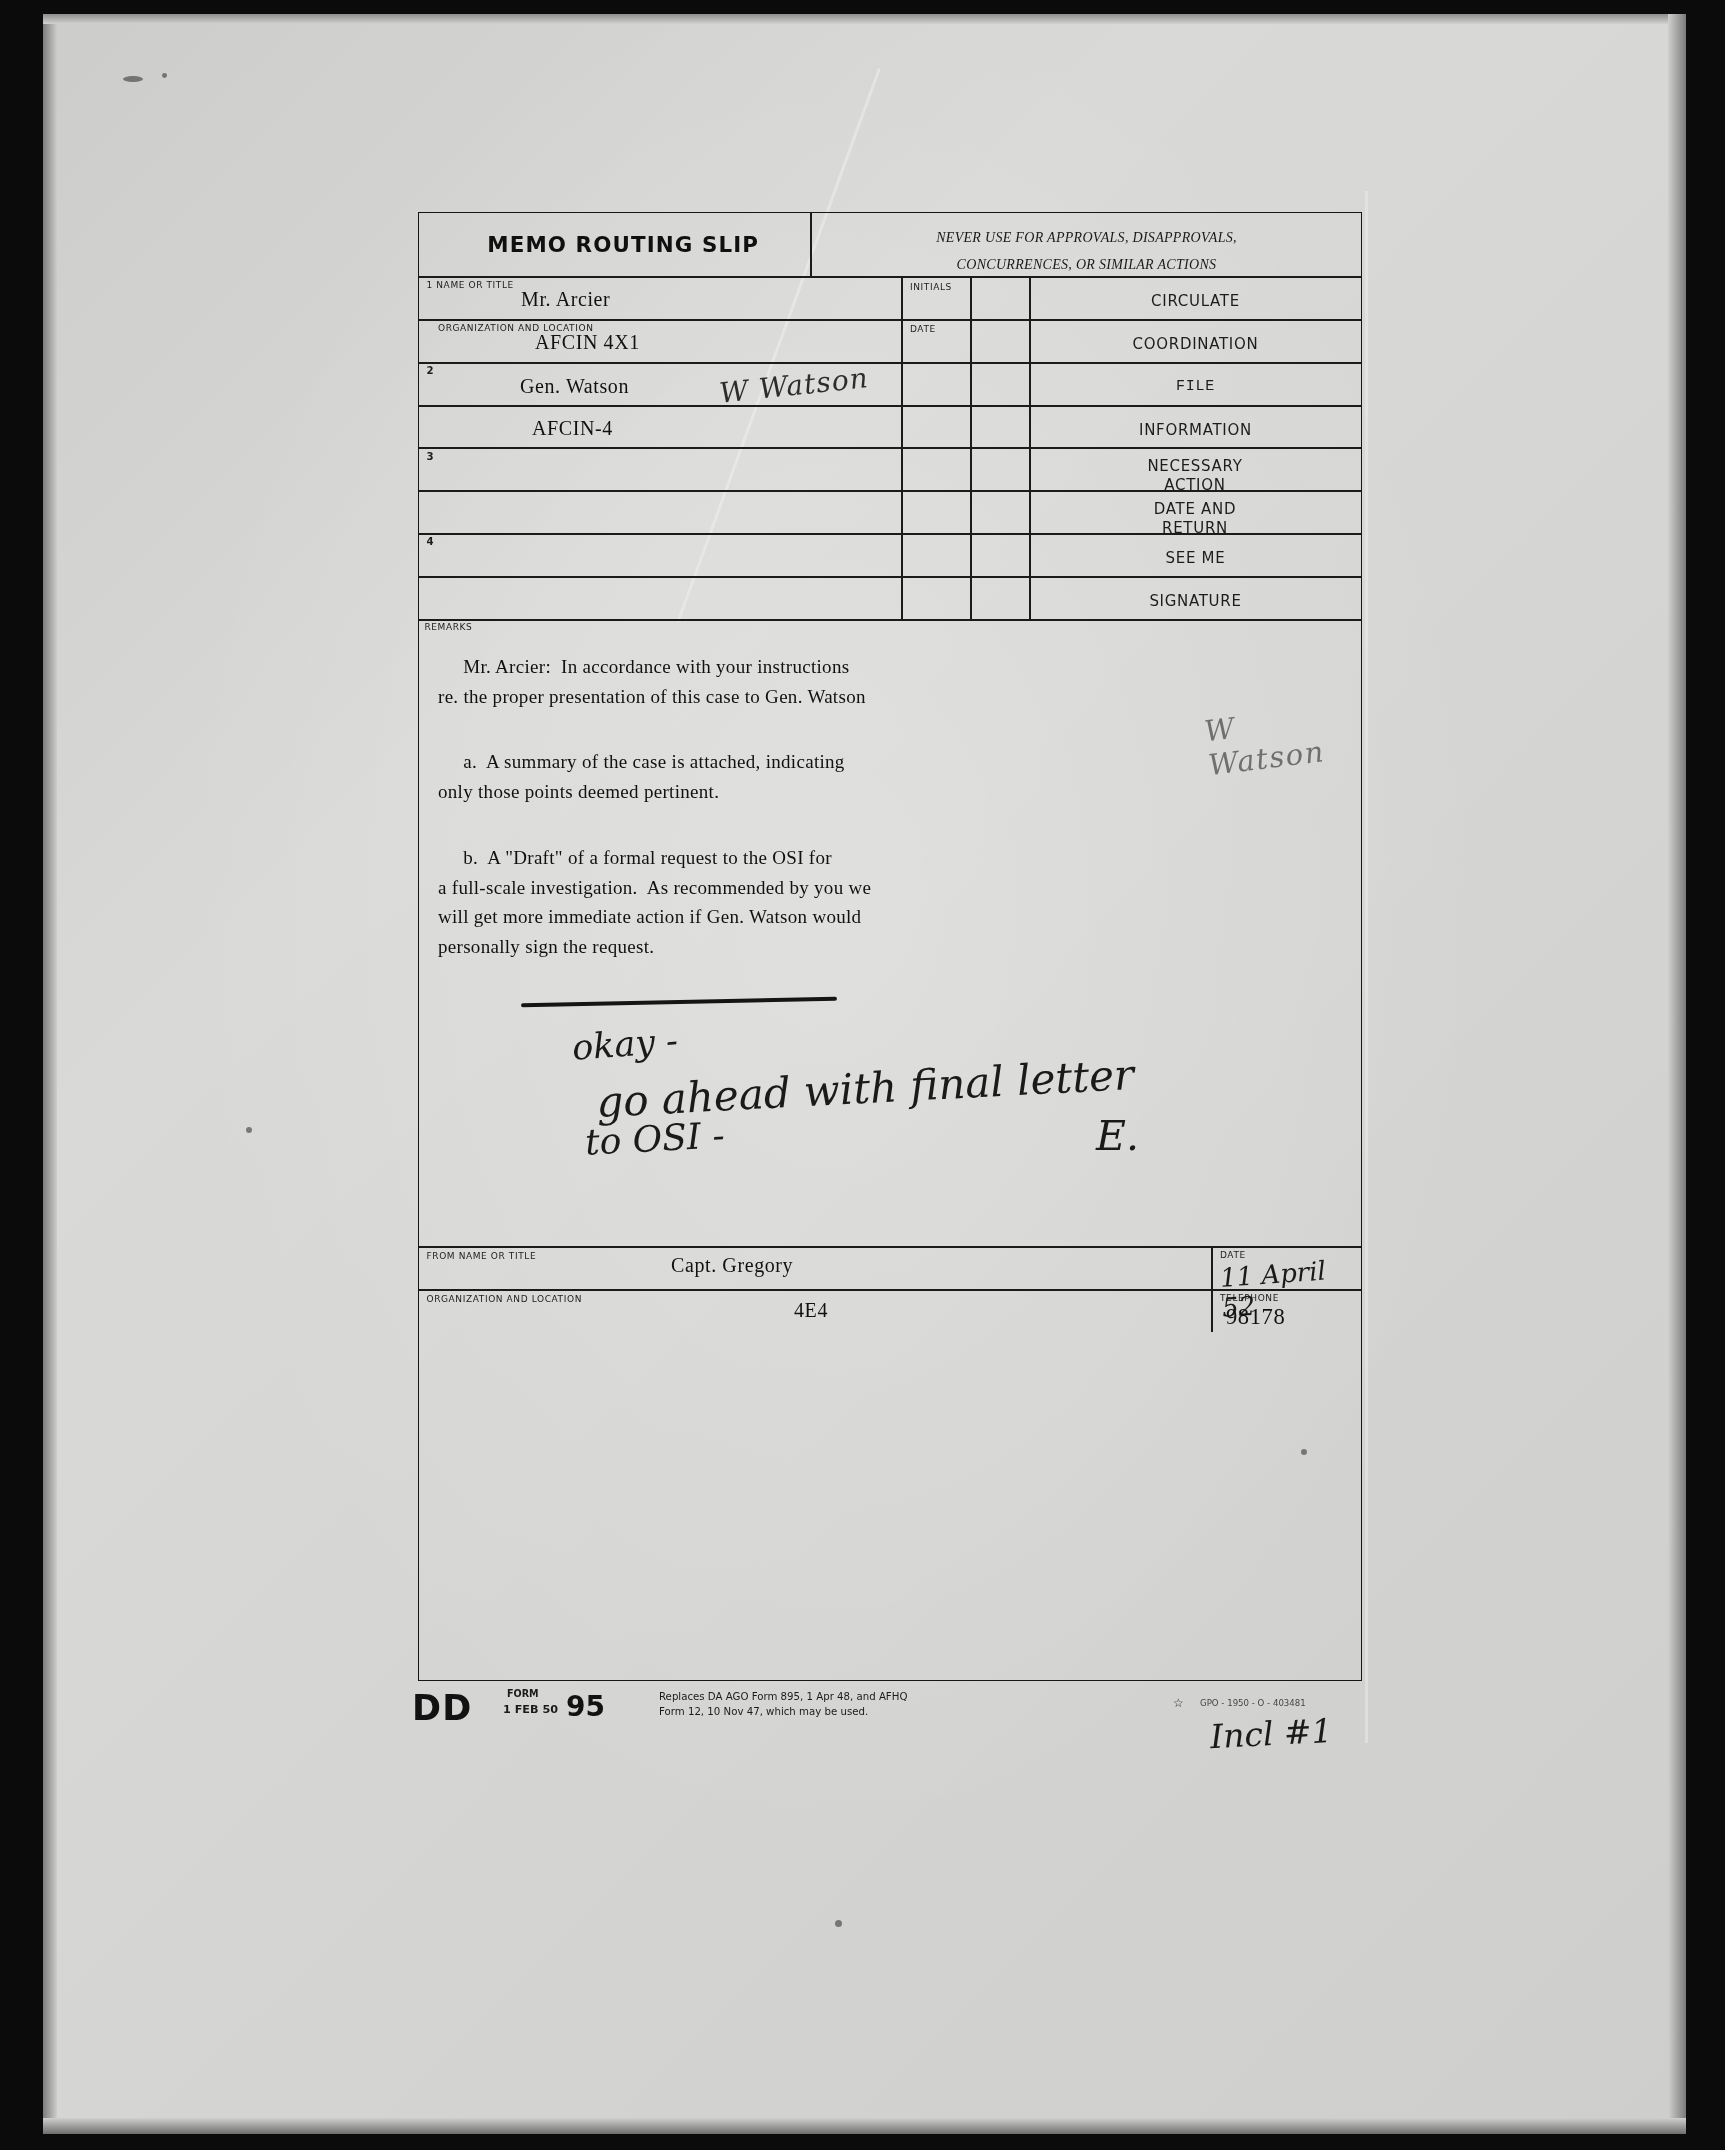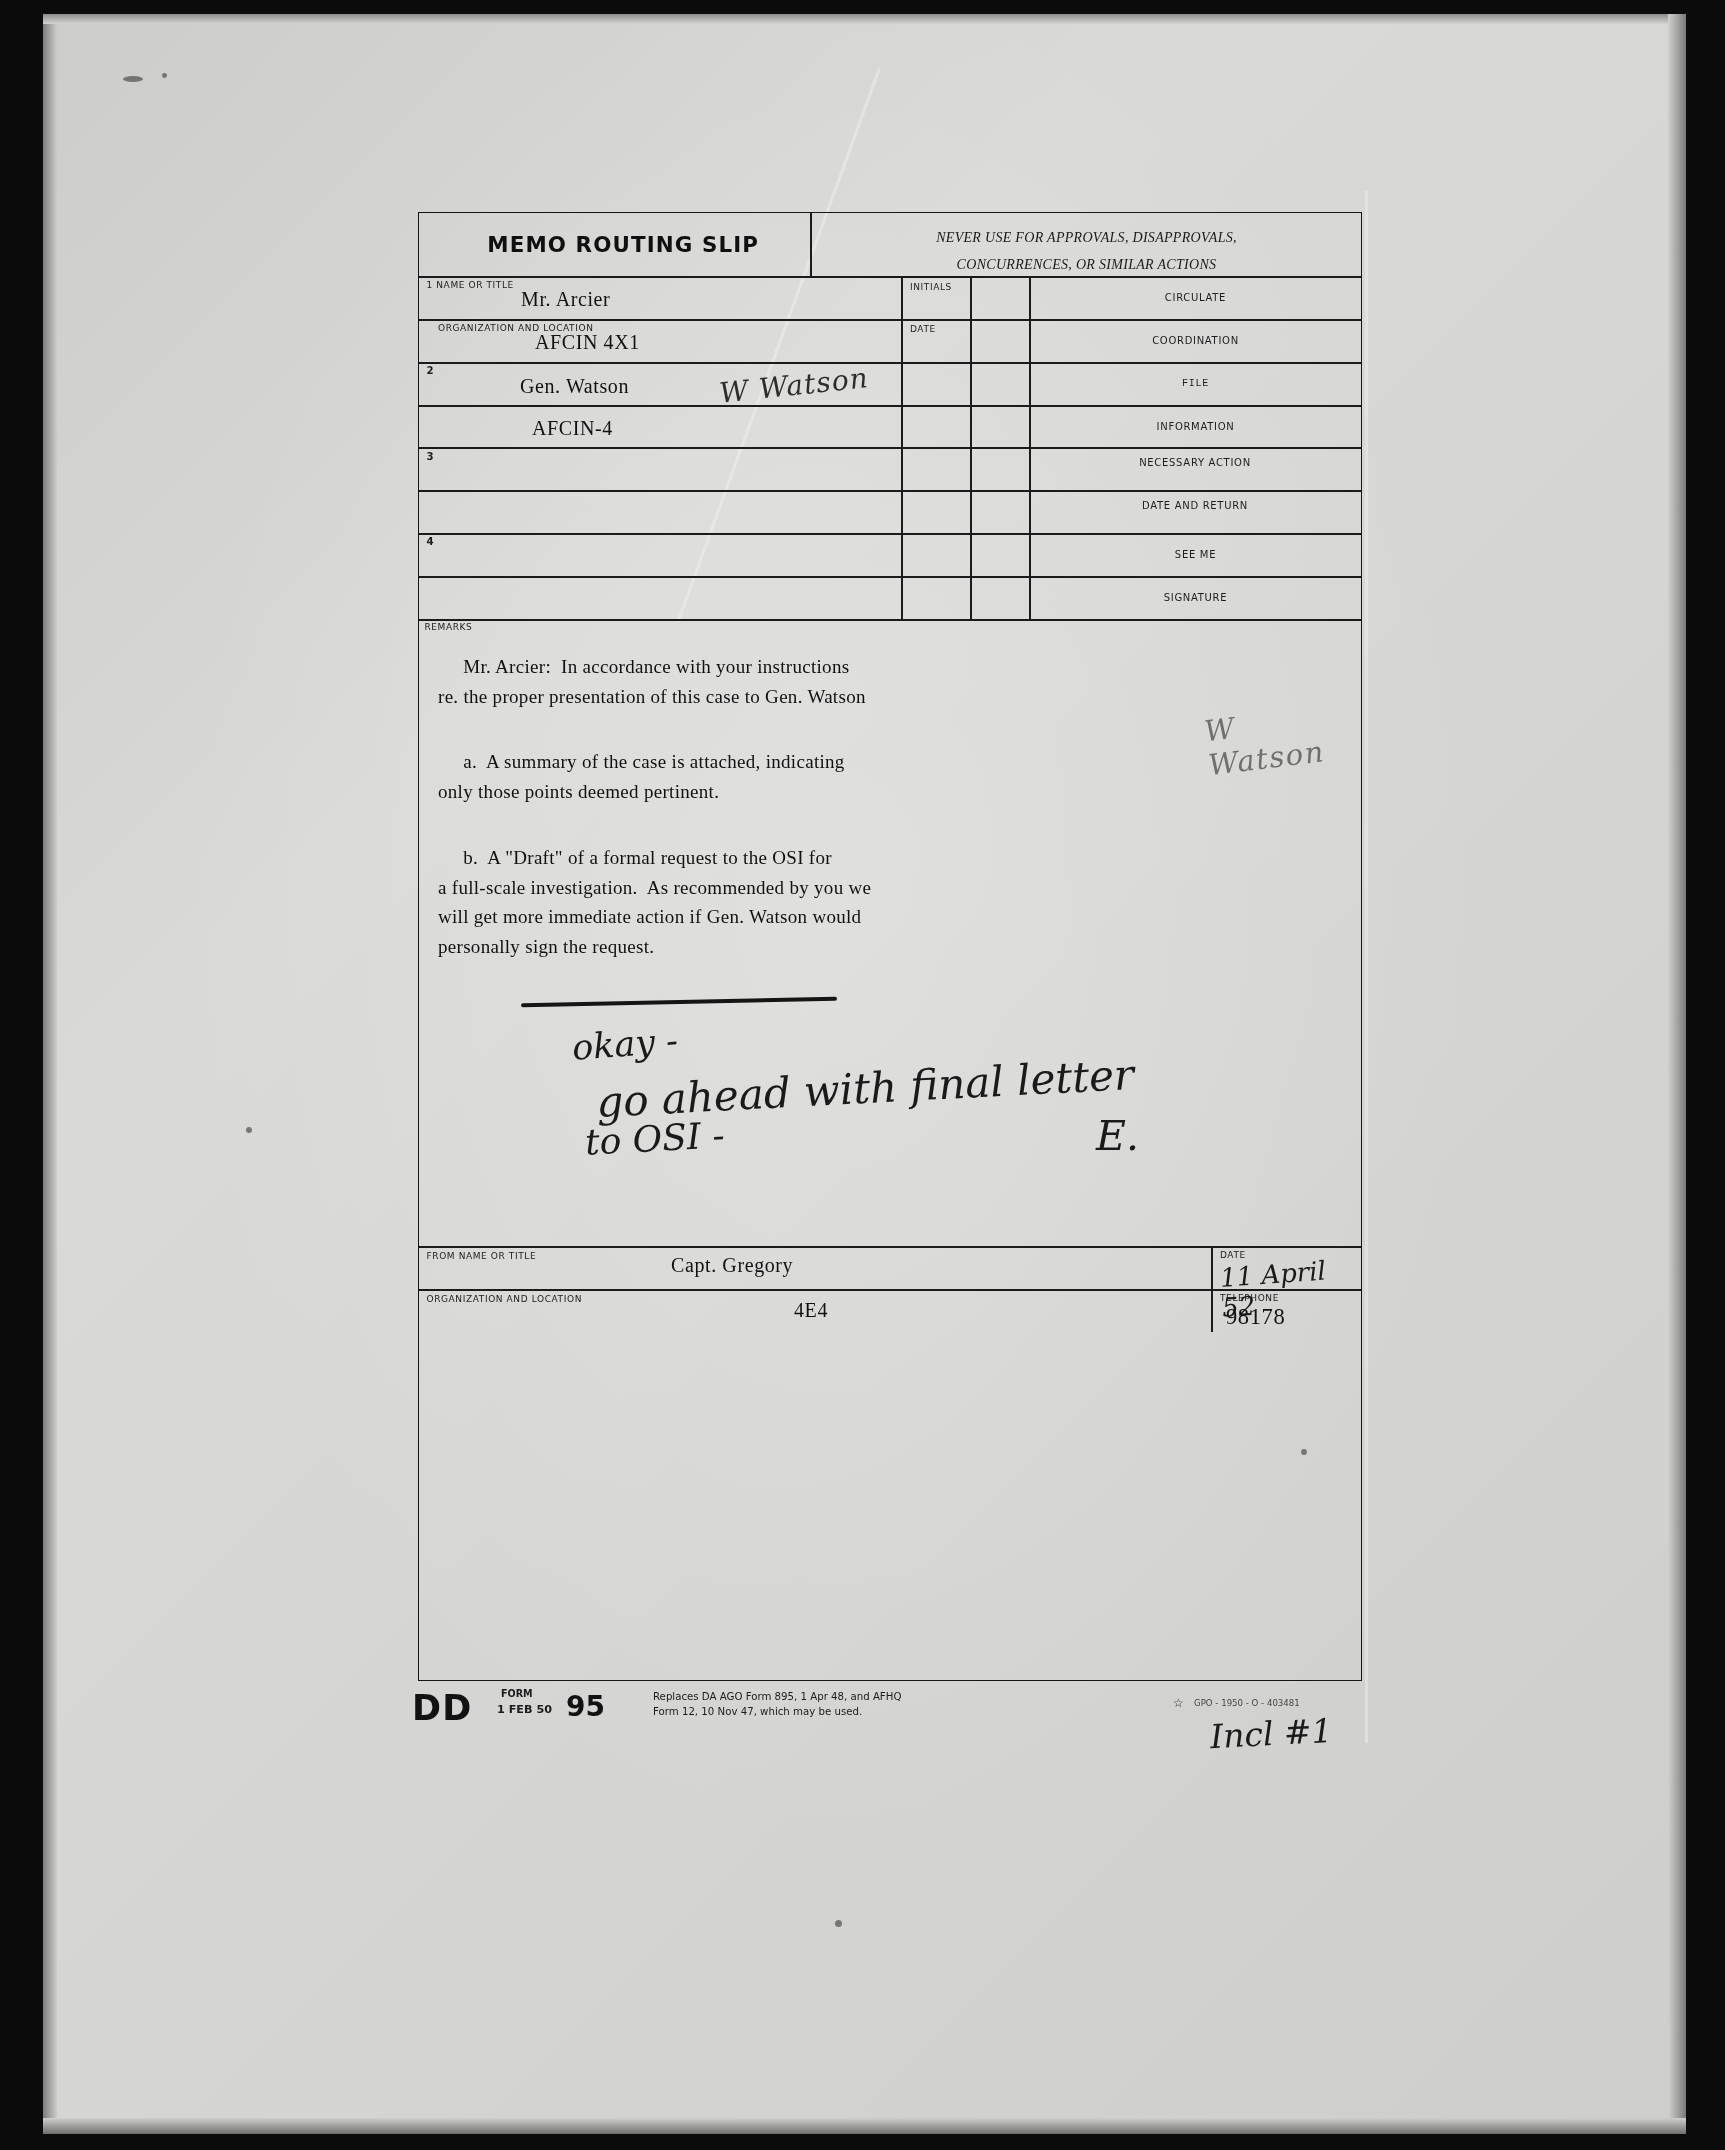--- a/index.html
+++ b/index.html
@@ -63,21 +63,21 @@
   .micro{
     position:absolute;
     font-family:"DejaVu Sans", sans-serif;
     font-size:9px;
     letter-spacing:0.6px;
     color:#1d1d1d;
   }
   .colhead{
     position:absolute;
     font-family:"DejaVu Sans", sans-serif;
-    font-size:10px;
+    font-size:15px;
     letter-spacing:0.7px;
     color:#1d1d1d;
     text-align:center;
     line-height:1.25;
   }
   .num{
     position:absolute;
     font-family:"DejaVu Sans", sans-serif;
     font-size:10.2px;
     color:#1d1d1d;
@@ -104,20 +104,21 @@
     font-family:"DejaVu Serif", serif;
     font-style:italic;
     color:#1a1a1a;
   }
   .footsm{
     position:absolute;
     font-family:"DejaVu Sans", sans-serif;
     font-size:10.2px;
     color:#1b1b1b;
     line-height:1.35;
+    margin-left:6px;
   }
   #dd{
     position:absolute;
     font-family:"DejaVu Sans", sans-serif;
     font-weight:bold;
     color:#121212;
   }
   .smudge{position:absolute;background:#2a2a2a;border-radius:50%;opacity:.55;}
   .scratch{position:absolute;background:#efefee;opacity:.8;}
 </style>

